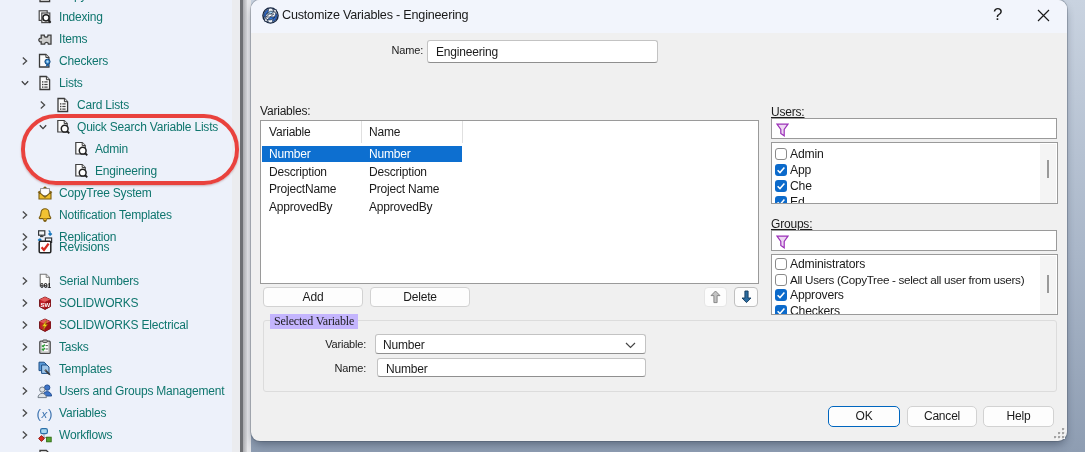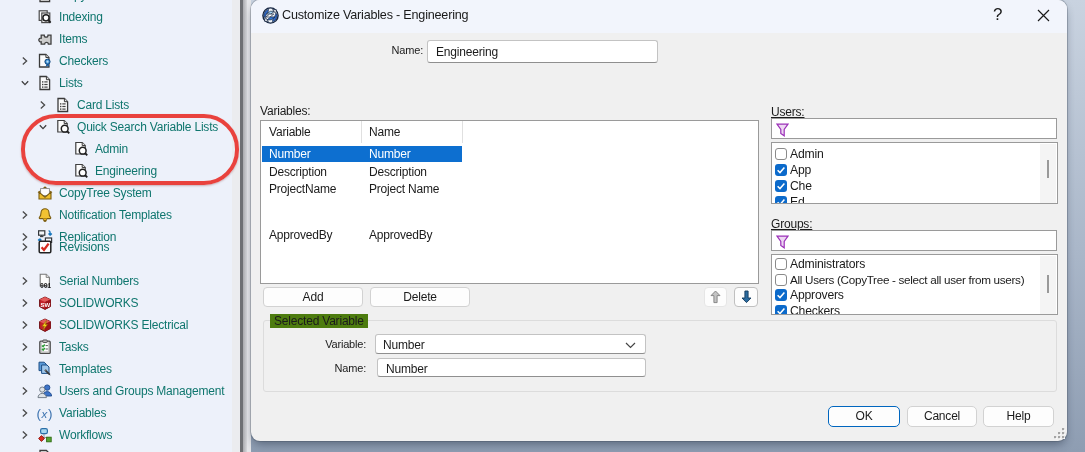--- a/index.html
+++ b/index.html
@@ -318,35 +318,35 @@
         <span style="position:absolute;left:107px;top:1px;">Number</span>
       </div>
 <div style="position:absolute;left:1px;top:42.5px;width:498px;height:16px;">
         <span style="position:absolute;left:7px;top:1px;">Description</span>
         <span style="position:absolute;left:107px;top:1px;">Description</span>
       </div>
 <div style="position:absolute;left:1px;top:60.0px;width:498px;height:16px;">
         <span style="position:absolute;left:7px;top:1px;">ProjectName</span>
         <span style="position:absolute;left:107px;top:1px;">Project Name</span>
       </div>
-<div style="position:absolute;left:1px;top:77.5px;width:498px;height:16px;margin-top:28px;">
+<div style="position:absolute;left:1px;top:77.5px;width:498px;height:16px;">
         <span style="position:absolute;left:7px;top:1px;">ApprovedBy</span>
         <span style="position:absolute;left:107px;top:1px;">ApprovedBy</span>
       </div>
 </div>
 <div class="btn" style="left:12px;top:287px;width:100px;height:20px;line-height:18px;">Add</div>
 <div class="btn" style="left:119px;top:287px;width:100px;height:20px;line-height:18px;">Delete</div>
 <div class="btn" style="left:453px;top:287px;width:23px;height:20px;border-color:#e6e6e6;"><svg width="11" height="14" viewBox="0 0 11 14" style="margin-top:2px;">
         <path d="M5.5 1 L10 5.6 H7.1 V12.6 H3.9 V5.6 H1 Z" fill="#c4c4c4" stroke="#7f7f7f" stroke-width="0.9"></path>
       </svg></div>
 <div class="btn" style="left:483px;top:287px;width:24px;height:20px;border-color:#c0c0c0;"><svg width="11" height="14" viewBox="0 0 11 14" style="margin-top:2px;">
         <path d="M5.5 12.6 L1 8 H3.9 V1 H7.1 V8 H10 Z" fill="#2a6a9e" stroke="#123a5e" stroke-width="0.9"></path>
       </svg></div>
 <div style="position:absolute;left:12px;top:320px;width:794px;height:72px;border:1px solid #dcdcdc;border-radius:3px;"></div>
-<div class="lab" style="left:19px;top:314px;background:#4d7c0f;padding:0 4px;">Selected Variable</div>
+<div class="lab" style="left:19px;top:314px;background:#c4b5fd;padding:0 4px;font-family:Liberation Serif, serif;">Selected Variable</div>
 <div class="rlab" style="left:24px;top:338px;width:91px;">Variable:</div>
 <div class="wfield" style="left:124px;top:334px;width:271px;height:20px;border-radius:3px;">
       <span style="position:absolute;left:7px;top:3px;">Number</span>
       <svg width="11" height="7" viewBox="0 0 11 7" style="position:absolute;right:9px;top:7px;">
         <path d="M1 1 L5.5 5.5 L10 1" fill="none" stroke="#454545" stroke-width="1.2"></path>
       </svg>
     </div>
 <div class="rlab" style="left:24px;top:362px;width:91px;">Name:</div>
 <div class="wfield" style="left:126px;top:358px;width:269px;height:19px;">
       <span style="position:absolute;left:8px;top:3px;">Number</span>

